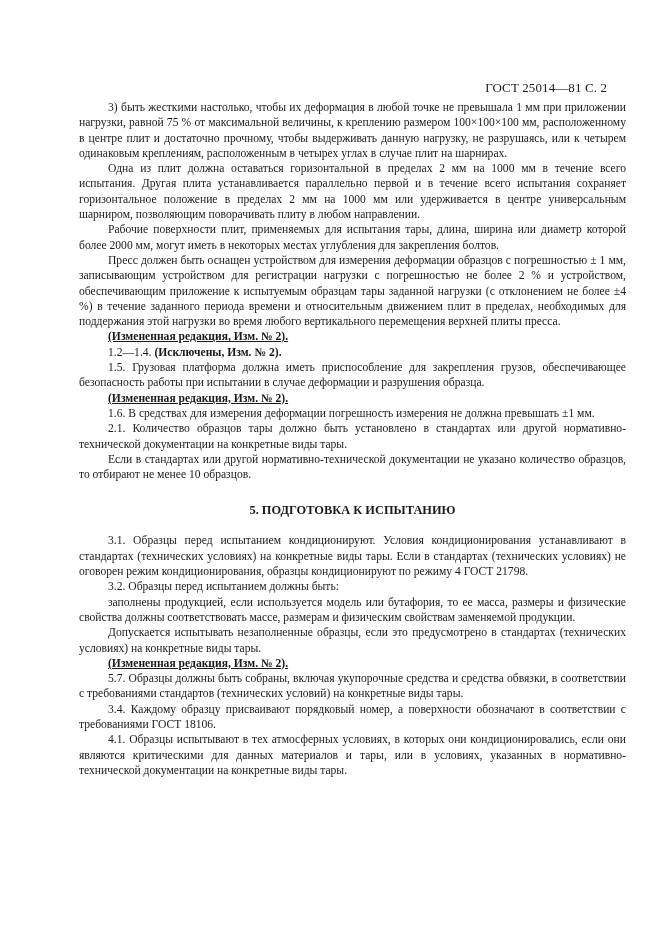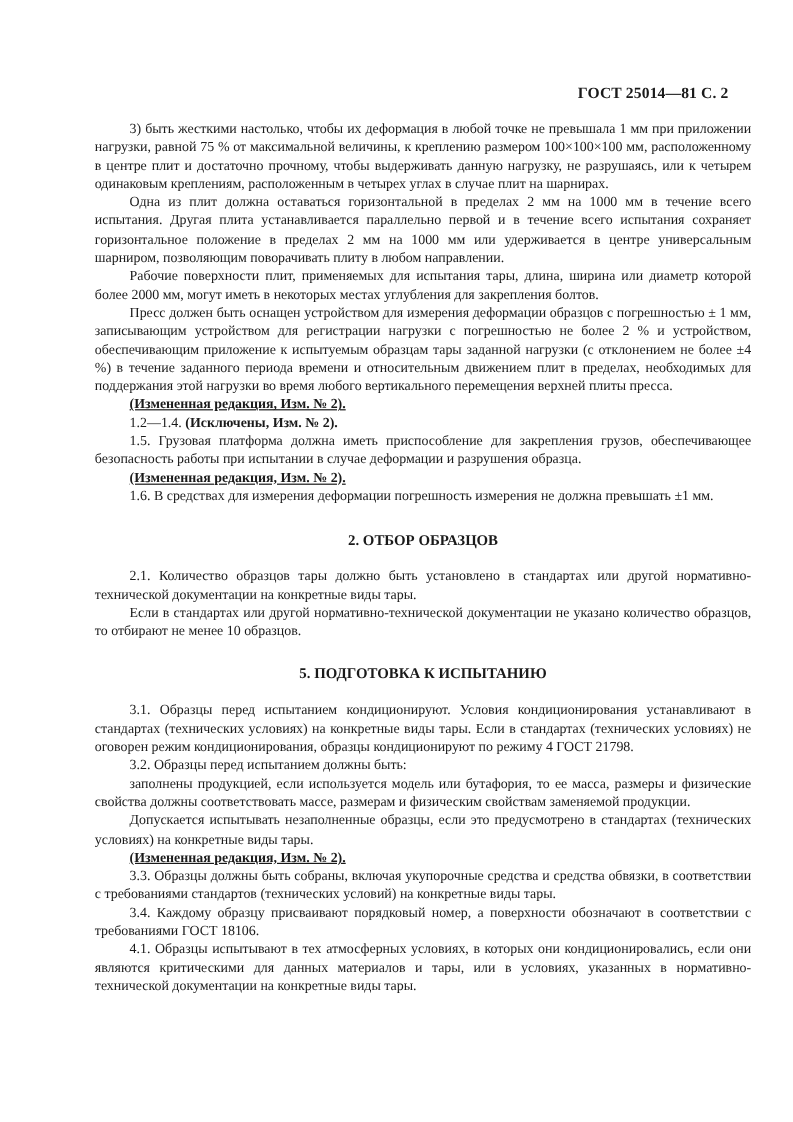--- a/index.html
+++ b/index.html
@@ -1,18 +1,18 @@
 <!DOCTYPE html>
 <html><head>
 <meta charset="utf-8">
 <style>
   html, body { margin: 0; padding: 0; background: #ffffff; }
   body { width: 661px; height: 935px; position: relative; overflow: hidden;
          font-family: "Liberation Serif", "DejaVu Serif", serif; color: #1a1a1a; }
-  .header { position: absolute; top: 70px; right: 54px; font-weight: bold; font-size: 13px; letter-spacing: 0.1px; }
+  .header { position: absolute; top: 80px; right: 54px; font-weight: normal; font-size: 13px; letter-spacing: 0.1px; }
   .content { position: absolute; left: 79px; top: 100px; width: 547px; font-size: 11.6px; line-height: 15.3px; }
   p { margin: 0; text-align: justify; text-indent: 29px; }
   p.bold { font-weight: bold; text-decoration: underline; }
   .inline-bold { font-weight: bold; }
   h2 { margin: 0; text-align: center; font-size: 12.4px; font-weight: bold; line-height: 15px; }
   .h-sec2 { margin-top: 22px; margin-bottom: 14px; }
   .h-sec3 { margin-top: 21px; margin-bottom: 15px; }
   .h-sec4 { margin-top: 22px; margin-bottom: 14px; }
 </style>
 </head>
@@ -24,27 +24,26 @@
   <p>3) быть жесткими настолько, чтобы их деформация в любой точке не превышала 1 мм при приложении нагрузки, равной 75 % от максимальной величины, к креплению размером 100×100×100 мм, расположенному в центре плит и достаточно прочному, чтобы выдерживать данную нагрузку, не разрушаясь, или к четырем одинаковым креплениям, расположенным в четырех углах в случае плит на шарнирах.</p>
   <p>Одна из плит должна оставаться горизонтальной в пределах 2 мм на 1000 мм в течение всего испытания. Другая плита устанавливается параллельно первой и в течение всего испытания сохраняет горизонтальное положение в пределах 2 мм на 1000 мм или удерживается в центре универсальным шарниром, позволяющим поворачивать плиту в любом направлении.</p>
   <p>Рабочие поверхности плит, применяемых для испытания тары, длина, ширина или диаметр которой более 2000 мм, могут иметь в некоторых местах углубления для закрепления болтов.</p>
   <p>Пресс должен быть оснащен устройством для измерения деформации образцов с погрешностью ± 1 мм, записывающим устройством для регистрации нагрузки с погрешностью не более 2 % и устройством, обеспечивающим приложение к испытуемым образцам тары заданной нагрузки (с отклонением не более ±4 %) в течение заданного периода времени и относительным движением плит в пределах, необходимых для поддержания этой нагрузки во время любого вертикального перемещения верхней плиты пресса.</p>
   <p class="bold">(Измененная редакция, Изм. № 2).</p>
   <p><span>1.2—1.4. </span><span class="inline-bold">(Исключены, Изм. № 2).</span></p>
   <p>1.5. Грузовая платформа должна иметь приспособление для закрепления грузов, обеспечивающее безопасность работы при испытании в случае деформации и разрушения образца.</p>
   <p class="bold">(Измененная редакция, Изм. № 2).</p>
   <p>1.6. В средствах для измерения деформации погрешность измерения не должна превышать ±1 мм.</p>
 
-  <h2 class="h-sec2">2. ОТБОР ОБРАЗЦОВ</h2>
   <p>2.1. Количество образцов тары должно быть установлено в стандартах или другой нормативно-технической документации на конкретные виды тары.</p>
   <p>Если в стандартах или другой нормативно-технической документации не указано количество образцов, то отбирают не менее 10 образцов.</p>
 
   <h2 class="h-sec3">5. ПОДГОТОВКА К ИСПЫТАНИЮ</h2>
   <p>3.1. Образцы перед испытанием кондиционируют. Условия кондиционирования устанавливают в стандартах (технических условиях) на конкретные виды тары. Если в стандартах (технических условиях) не оговорен режим кондиционирования, образцы кондиционируют по режиму 4 ГОСТ 21798.</p>
   <p>3.2. Образцы перед испытанием должны быть:</p>
   <p>заполнены продукцией, если используется модель или бутафория, то ее масса, размеры и физические свойства должны соответствовать массе, размерам и физическим свойствам заменяемой продукции.</p>
   <p>Допускается испытывать незаполненные образцы, если это предусмотрено в стандартах (технических условиях) на конкретные виды тары.</p>
   <p class="bold">(Измененная редакция, Изм. № 2).</p>
-  <p>3.3. Образцы должны быть собраны, включая укупорочные средства и средства обвязки, в соответствии с требованиями стандартов (технических условий) на конкретные виды тары.</p>
+  <p>5.7. Образцы должны быть собраны, включая укупорочные средства и средства обвязки, в соответствии с требованиями стандартов (технических условий) на конкретные виды тары.</p>
   <p>3.4. Каждому образцу присваивают порядковый номер, а поверхности обозначают в соответствии с требованиями ГОСТ 18106.</p>
 
   <p>4.1. Образцы испытывают в тех атмосферных условиях, в которых они кондиционировались, если они являются критическими для данных материалов и тары, или в условиях, указанных в нормативно-технической документации на конкретные виды тары.</p>
 </div>
 
 </body></html>

